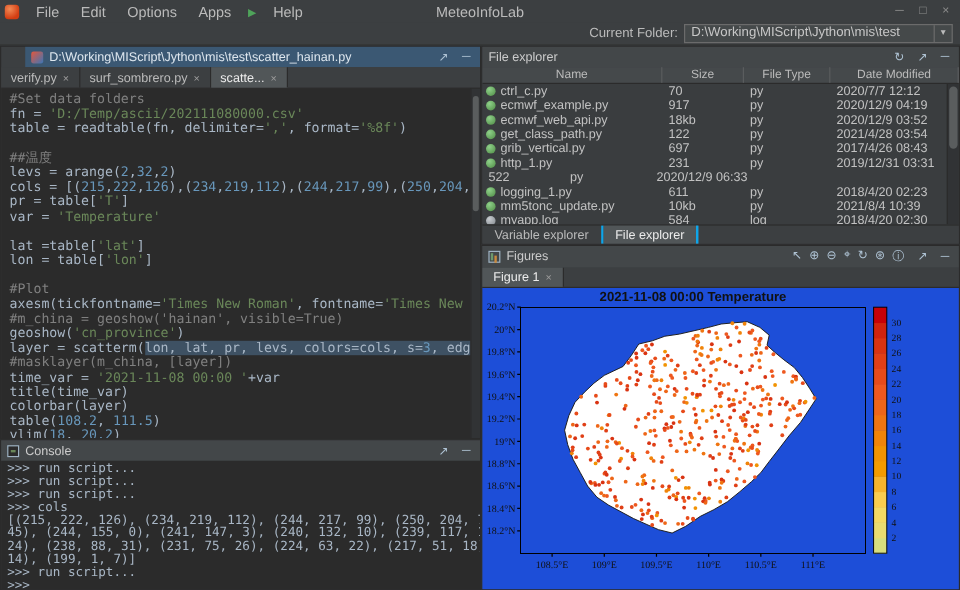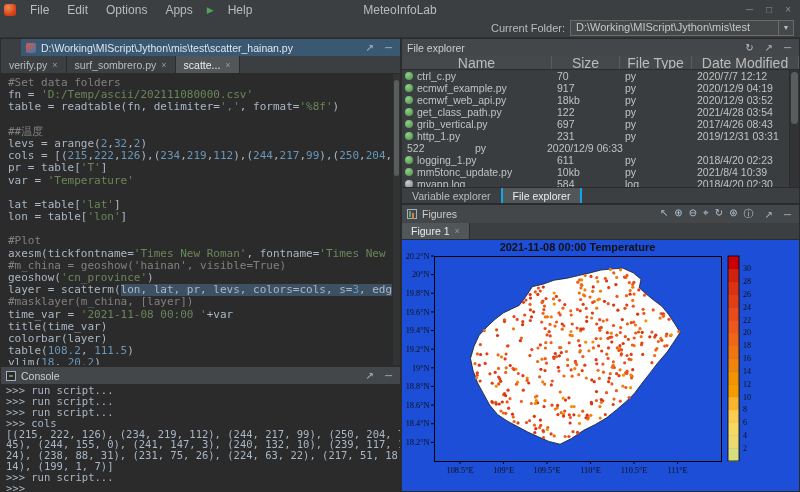--- a/index.html
+++ b/index.html
@@ -50,21 +50,21 @@
   
   #console-panel{left:0;top:366px;width:401px;height:126px;}
   .console-ic{width:10px;height:10px;border:1px solid #9fb3c4;background:#2b2b2b;position:relative;}
   .console-ic::after{content:'';position:absolute;left:2px;top:3px;width:4px;height:2px;background:#6A8759;}
   .console-body{position:absolute;top:17px;left:0;right:0;bottom:0;background:#2B2B2B;overflow:hidden;
     padding:1px 0 0 5px;font-family:"DejaVu Sans Mono",monospace;font-size:10.5px;line-height:10.9px;color:#A9B7C6;}
   .con-line{white-space:pre;height:10.9px;}
 
   
   #explorer-panel{left:401px;top:38px;width:399px;height:166px;}
-  .gridhead{position:absolute;top:17px;left:0;right:0;height:14px;display:flex;background:#45494B;border-bottom:1px solid #2B2B2B;font-size:14px;color:#BBBBBB;}
+  .gridhead{position:absolute;top:17px;left:0;right:0;height:14px;display:flex;background:#45494B;border-bottom:1px solid #2B2B2B;font-size:10px;color:#BBBBBB;}
   .gh{display:flex;align-items:center;justify-content:center;border-right:1px solid #5A5D5E;overflow:hidden;}
   .w-name{width:150px;}.w-size{width:68px;}.w-type{width:72px;}.w-date{flex:1;}
   .rows{position:absolute;top:31px;left:0;right:10px;bottom:16px;overflow:hidden;background:#3A3D3F;}
   .frow{display:flex;height:12px;align-items:flex-end;font-size:10.5px;color:#C2C2C2;cursor:default;}
   .fcell{white-space:nowrap;overflow:hidden;display:flex;align-items:center;}
   .fcell.pad{padding-left:5px;}
   .ficon{width:8px;height:8px;min-width:8px;border-radius:50%;margin:0 4px 0 3px;
     background:radial-gradient(circle at 35% 30%,#8fd18a,#4e8b44);}
   .ficon.log{background:radial-gradient(circle at 35% 30%,#c9cdd1,#7e8489);}
   .btabs{position:absolute;bottom:0;left:0;right:0;height:16px;display:flex;background:#3C3F41;border-top:1px solid #2B2B2B;font-size:10.5px;}

